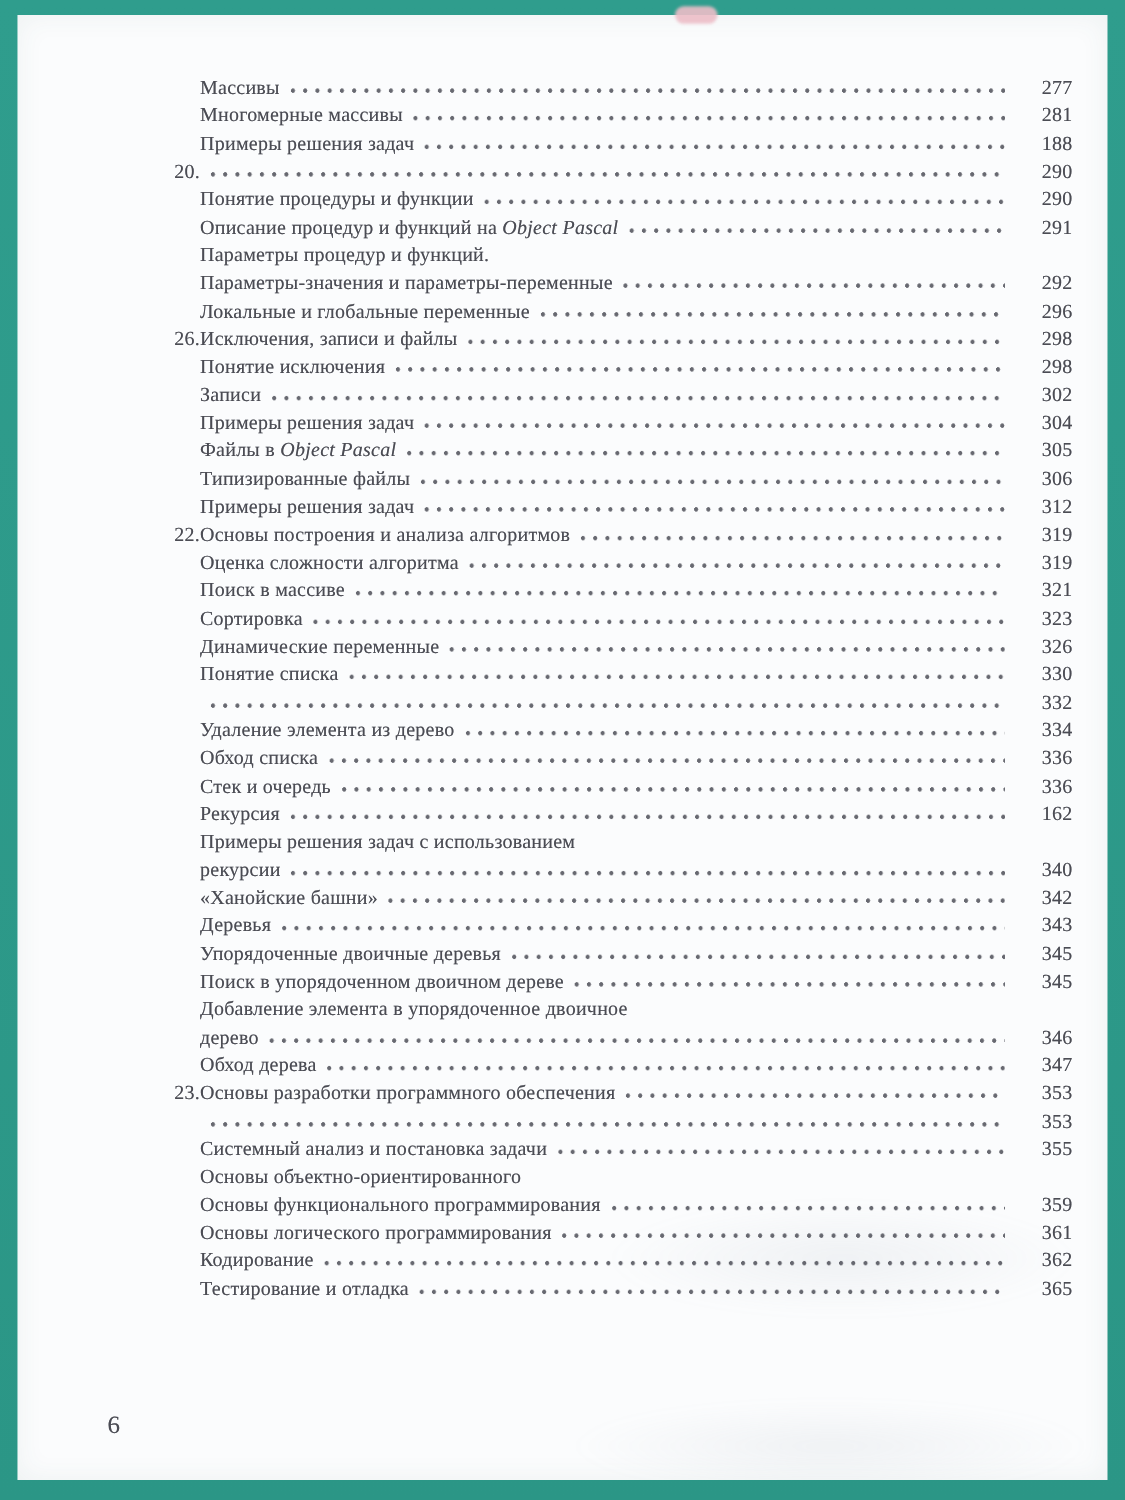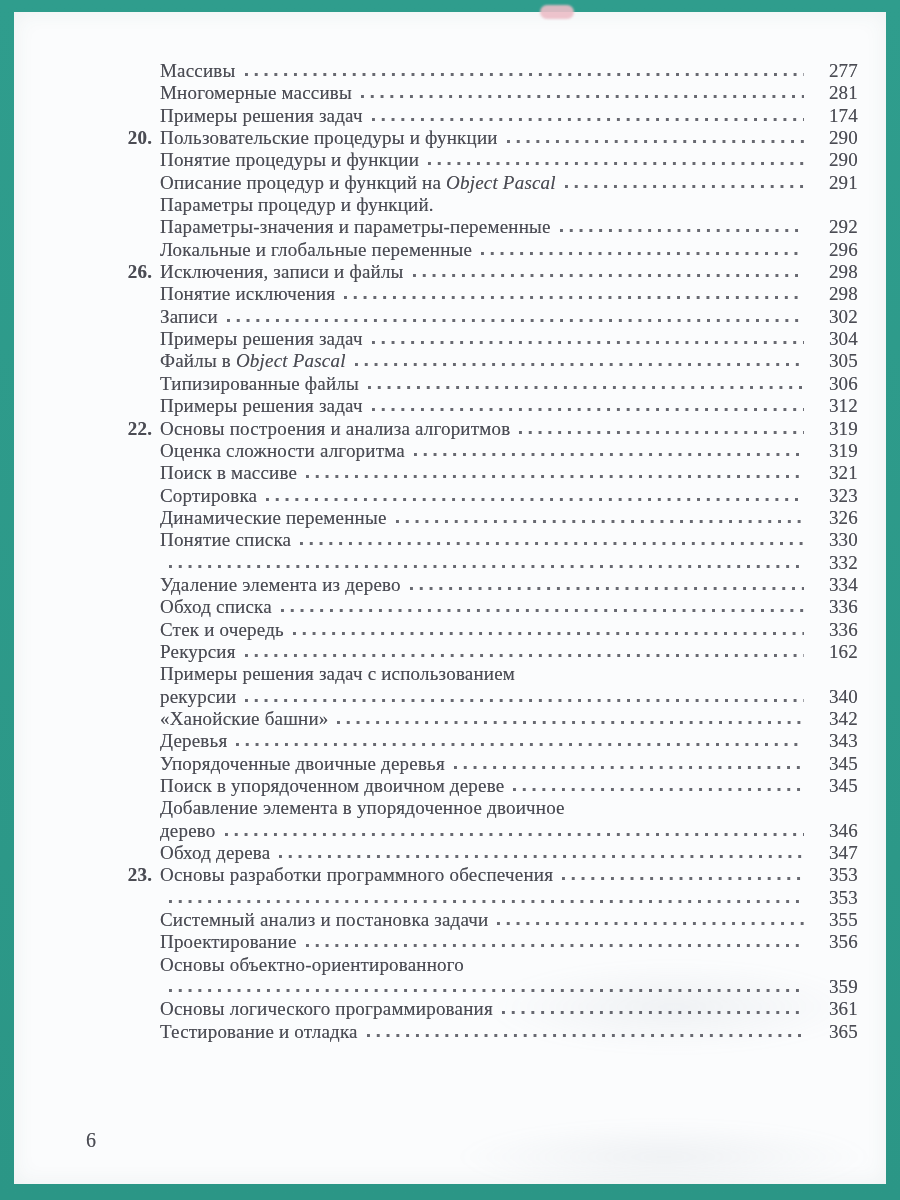--- a/index.html
+++ b/index.html
@@ -17,35 +17,34 @@
     width:100%;height:100%;
     box-sizing:border-box;
     background:var(--paper,#fbfcfd);
     box-shadow:inset 0 0 22px rgba(60,95,90,0.07);
     color:var(--ink,#4b4c54);
     overflow:hidden;
   }
   .toc{
     position:absolute;
     top:48px;left:106px;right:28px;
-    font-size:19px;
+    font-size:16px;
     letter-spacing:0.2px;
     text-shadow:0 0 0.5px rgba(75,76,84,0.55);
   }
   .row{
     display:flex;
     align-items:baseline;
     height:22.35px;
     line-height:22.35px;
     white-space:nowrap;
   }
   .num{
     flex:0 0 40px;
-    text-align:center;
-    font-weight:bold;
+    text-align:right;
   }
   .label{flex:0 0 auto;}
   .leader{
     flex:1 1 auto;
     min-width:0;
     height:5px;
     margin:0 8px 0 8px;
     background-image:radial-gradient(circle at 2.4px 2.5px, rgba(78,79,88,0.85) 1.5px, rgba(0,0,0,0) 1.9px);
     background-size:9.8px 5px;
     background-repeat:repeat-x;
@@ -98,25 +97,24 @@
         <div class="row">
           <span class="num"></span>
           <span class="label">Многомерные массивы</span>
           <span class="leader"></span>
           <span class="pg">281</span>
         </div>
         <div class="row">
           <span class="num"></span>
           <span class="label">Примеры решения задач</span>
           <span class="leader"></span>
-          <span class="pg">174</span>
+          <span class="pg">188</span>
         </div>
         <div class="row">
           <span class="num">20.</span>
-          <span class="label">Пользовательские процедуры и функции</span>
           <span class="leader"></span>
           <span class="pg">290</span>
         </div>
         <div class="row">
           <span class="num"></span>
           <span class="label">Понятие процедуры и функции</span>
           <span class="leader"></span>
           <span class="pg">290</span>
         </div>
         <div class="row">
@@ -308,40 +306,41 @@
           <span class="num"></span>
           <span class="leader"></span>
           <span class="pg">353</span>
         </div>
         <div class="row">
           <span class="num"></span>
           <span class="label">Системный анализ и постановка задачи</span>
           <span class="leader"></span>
           <span class="pg">355</span>
         </div>
-        <div class="row">
-          <span class="num"></span>
-          <span class="label">Проектирование</span>
-          <span class="leader"></span>
-          <span class="pg">356</span>
-        </div>
         <div class="row nopage">
           <span class="num"></span>
           <span class="label">Основы объектно-ориентированного</span>
         </div>
         <div class="row">
           <span class="num"></span>
+          <span class="label">Основы функционального программирования</span>
           <span class="leader"></span>
           <span class="pg">359</span>
         </div>
         <div class="row">
           <span class="num"></span>
           <span class="label">Основы логического программирования</span>
           <span class="leader"></span>
           <span class="pg">361</span>
+        </div>
+        <div class="row">
+          <span class="num"></span>
+          <span class="label">Кодирование</span>
+          <span class="leader"></span>
+          <span class="pg">362</span>
         </div>
         <div class="row">
           <span class="num"></span>
           <span class="label">Тестирование и отладка</span>
           <span class="leader"></span>
           <span class="pg">365</span>
         </div>
       </div>
     <div class="folio">6</div>
   </div>

